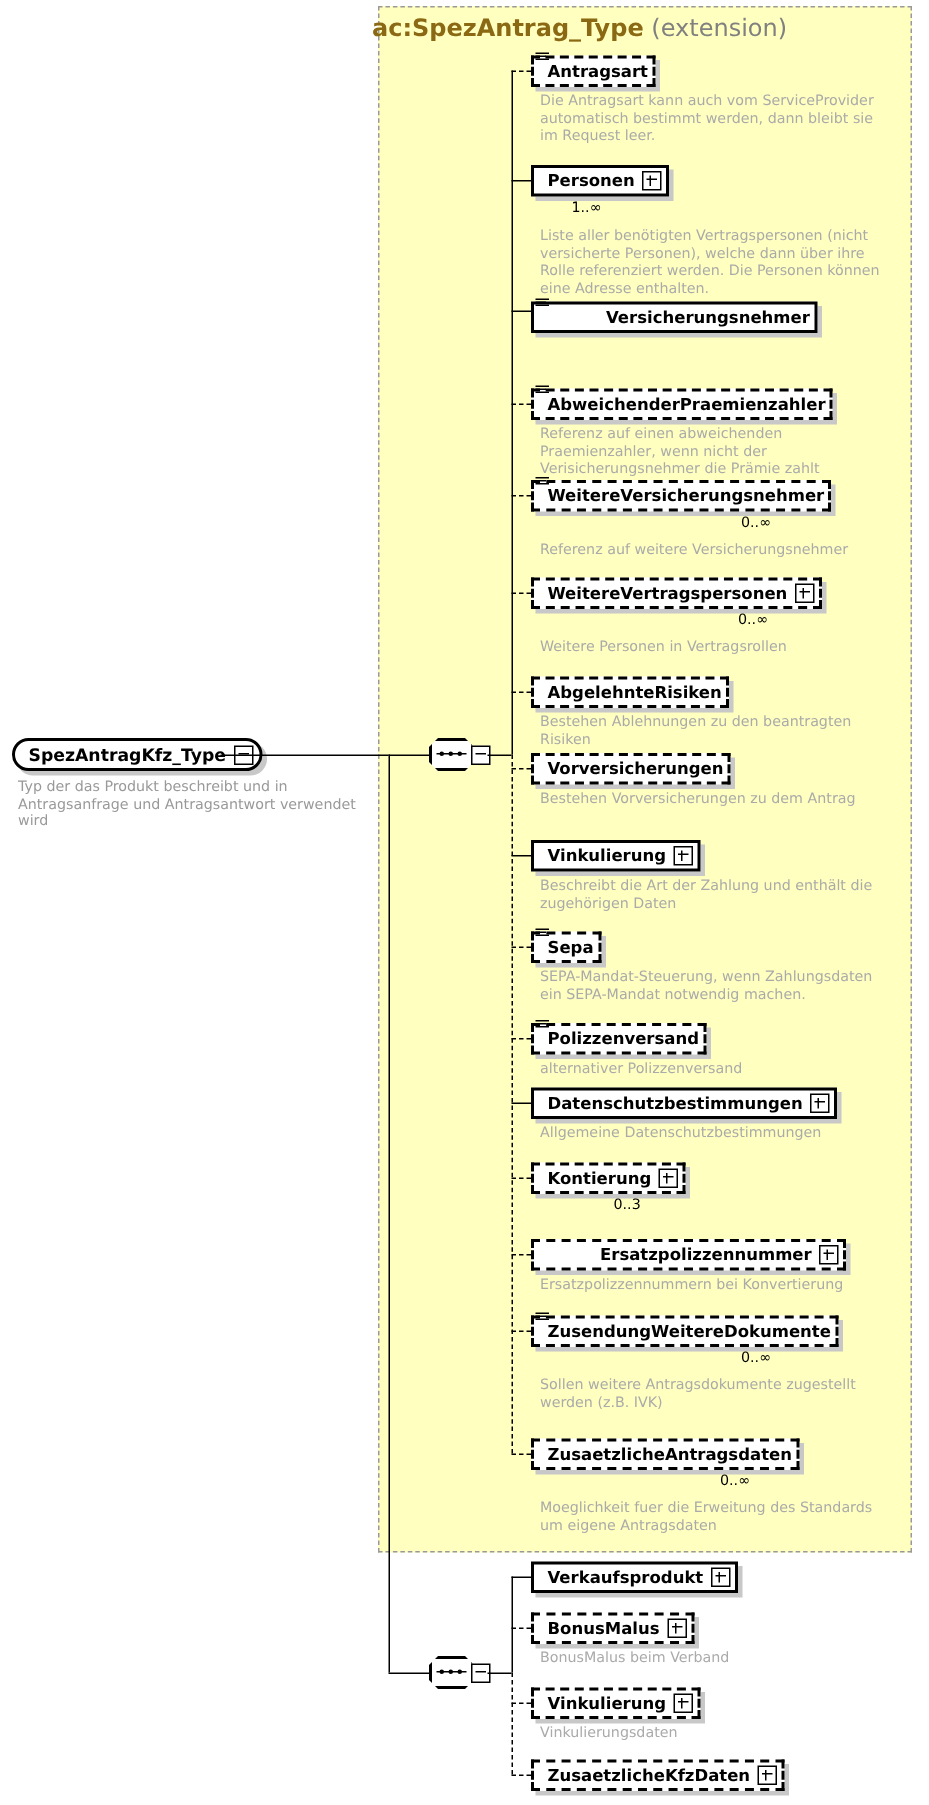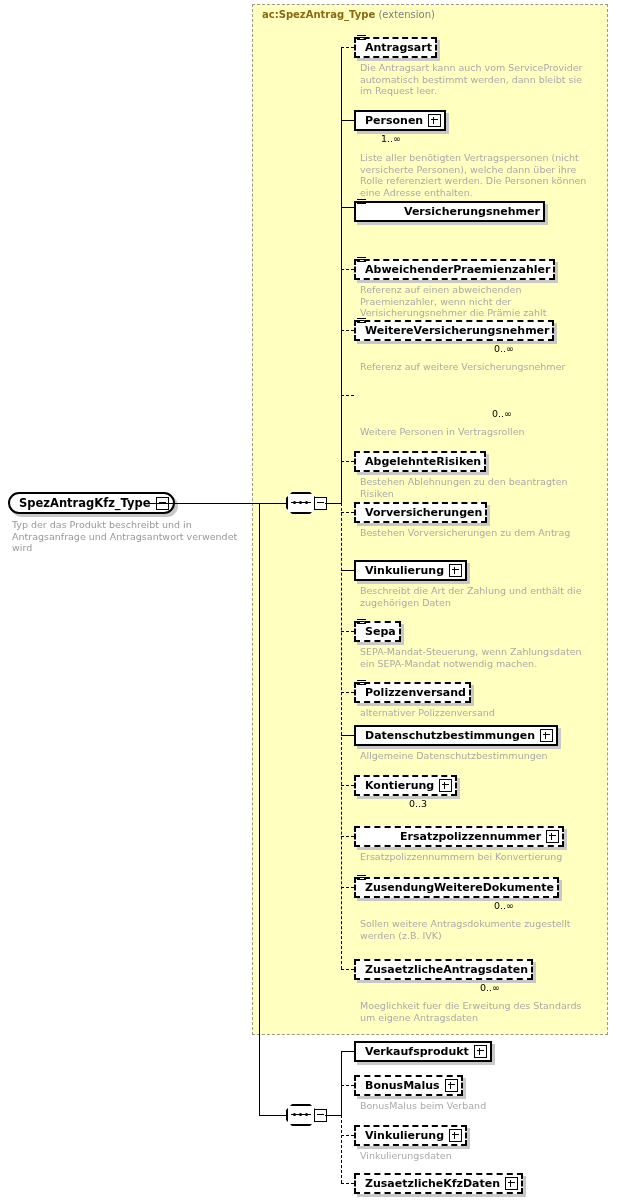--- a/index.html
+++ b/index.html
@@ -9,21 +9,21 @@
     -webkit-font-smoothing:none;
   }
   .canvas{position:absolute;left:0;top:0;width:619px;height:1203px;}
 
   
   .ext-box{
     position:absolute;left:252px;top:4px;width:356px;height:1031px;
     background:#ffffbf;border:1px dashed #999999;box-sizing:border-box;
   }
   .ext-label{
-    position:absolute;left:262px;top:9px;font-size:10px;color:#808080;
+    position:absolute;left:248px;top:9px;font-size:16px;color:#808080;
     white-space:nowrap;
   }
   .ext-label b{color:#8b6914;font-weight:bold;}
 
   
   .root-box{
     position:absolute;left:8px;top:492px;height:22px;
     background:#ffffff;border:2px solid #000000;border-radius:11px;
     box-shadow:3px 3px 0 #c8c8c8;box-sizing:border-box;
     display:flex;align-items:center;padding:0 4px 0 9px;
@@ -203,20 +203,24 @@
         <i></i>
         <i></i>
         <i></i>
       </span>
     <span class="el-label">WeitereVersicherungsnehmer</span>
   </div>
   <div class="card" style="left:494px;top:343px;">0..∞</div>
   <div class="desc" style="left:360px;top:361px;width:238px;">Referenz auf weitere Versicherungsnehmer</div>
 
   <div class="dl h" style="left:341px;top:395px;width:13px;"></div>
+  <div class="el opt" style="left:354px;top:385px;">
+    <span class="el-label">WeitereVertragspersonen</span>
+    <span class="plus"></span>
+  </div>
   <div class="card" style="left:492px;top:408px;">0..∞</div>
   <div class="desc" style="left:360px;top:426px;width:238px;">Weitere Personen in Vertragsrollen</div>
 
   <div class="dl h" style="left:341px;top:461px;width:13px;"></div>
   <div class="el opt" style="left:354px;top:451px;">
     <span class="el-label">AbgelehnteRisiken</span>
   </div>
   <div class="desc" style="left:360px;top:476px;width:238px;">Bestehen Ablehnungen zu den beantragten Risiken</div>
 
   <div class="dl h" style="left:341px;top:512px;width:13px;"></div>

